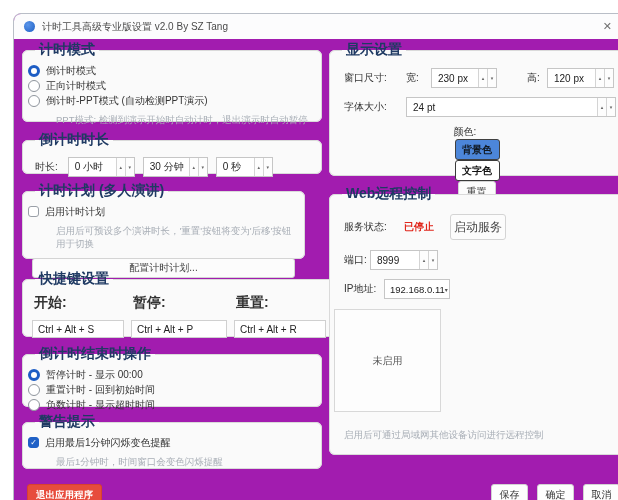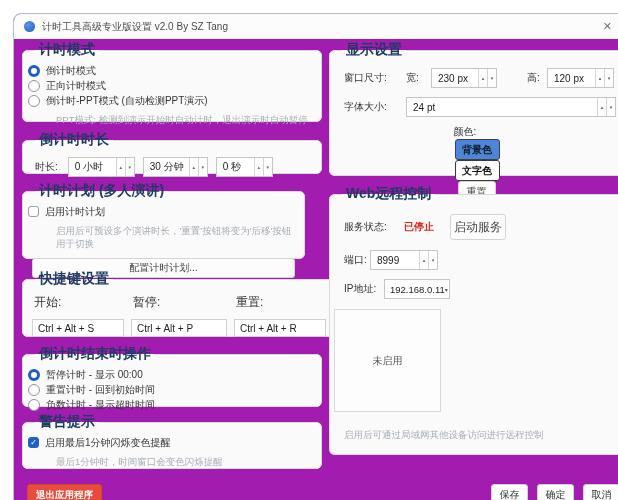--- a/index.html
+++ b/index.html
@@ -51,21 +51,21 @@
 
   .dur-row { display:flex; align-items:center; margin-top:6px; margin-left:3px; }
   .dur-row .lbl { margin-right:10px; }
   .dur-row .spin { margin-right:8px; }
 
   .wide-btn { display:block; width:100%; height:20px; margin-top:7px;
     background:#fcfcfc; border:1px solid #d4d4d4; border-radius:3px;
     font-size:10px; color:#444; text-align:center; line-height:18px; }
 
   .hk-grid { display:grid; grid-template-columns:92px 96px 92px; column-gap:7px; margin-top:4px; }
-  .hk-label { font-size:12px; color:#333; padding-left:2px; }
+  .hk-label { font-size:14px; color:#333; padding-left:2px;font-weight:bold; }
   .hk-input { height:18px; margin-top:8px; background:#fff; border:1px solid #d0d0d0;
     font-size:10px; color:#222; display:flex; align-items:center; padding:0 5px; }
 
   .exit-btn { position:absolute; left:13px; top:470px; height:22px; padding:0 8px;
     background:#e74c3c; border:1px solid #d8412f; border-radius:3px;
     color:#fff; font-size:9.5px; font-weight:bold; line-height:20px; }
 
   
   .disp-row { display:flex; align-items:center; padding-left:5px; }
   .dl-wide { width:62px; flex:0 0 auto; }

